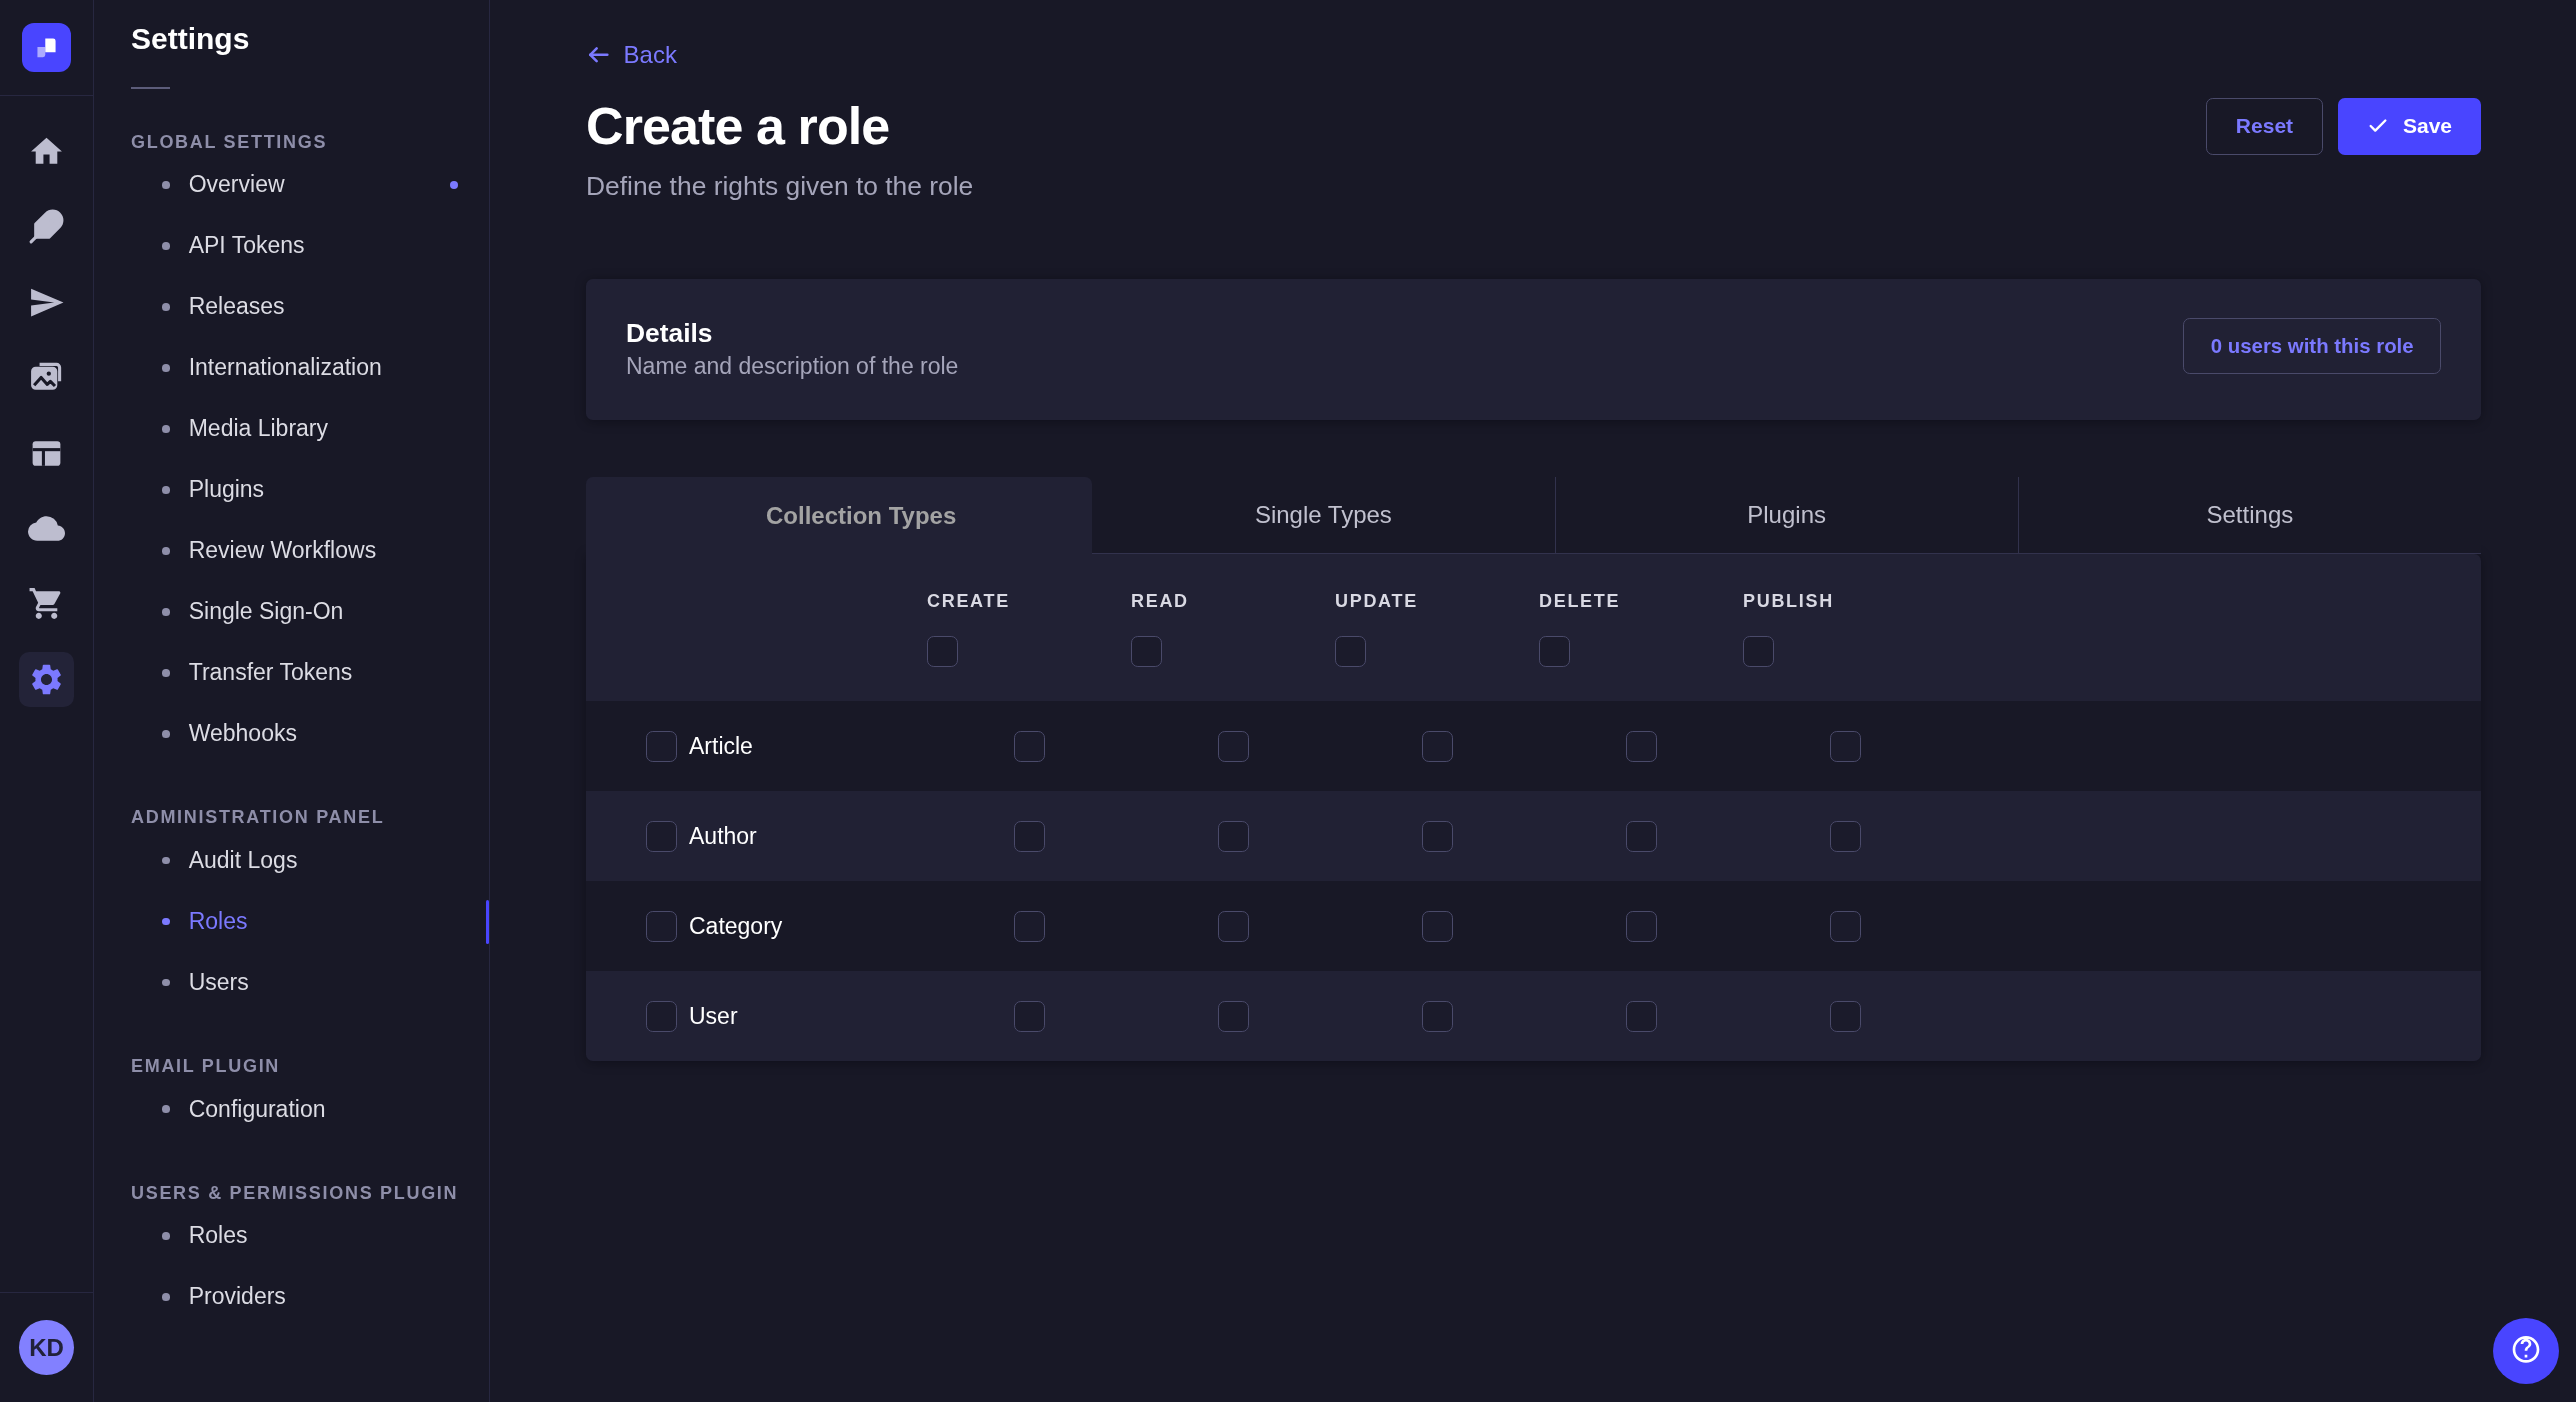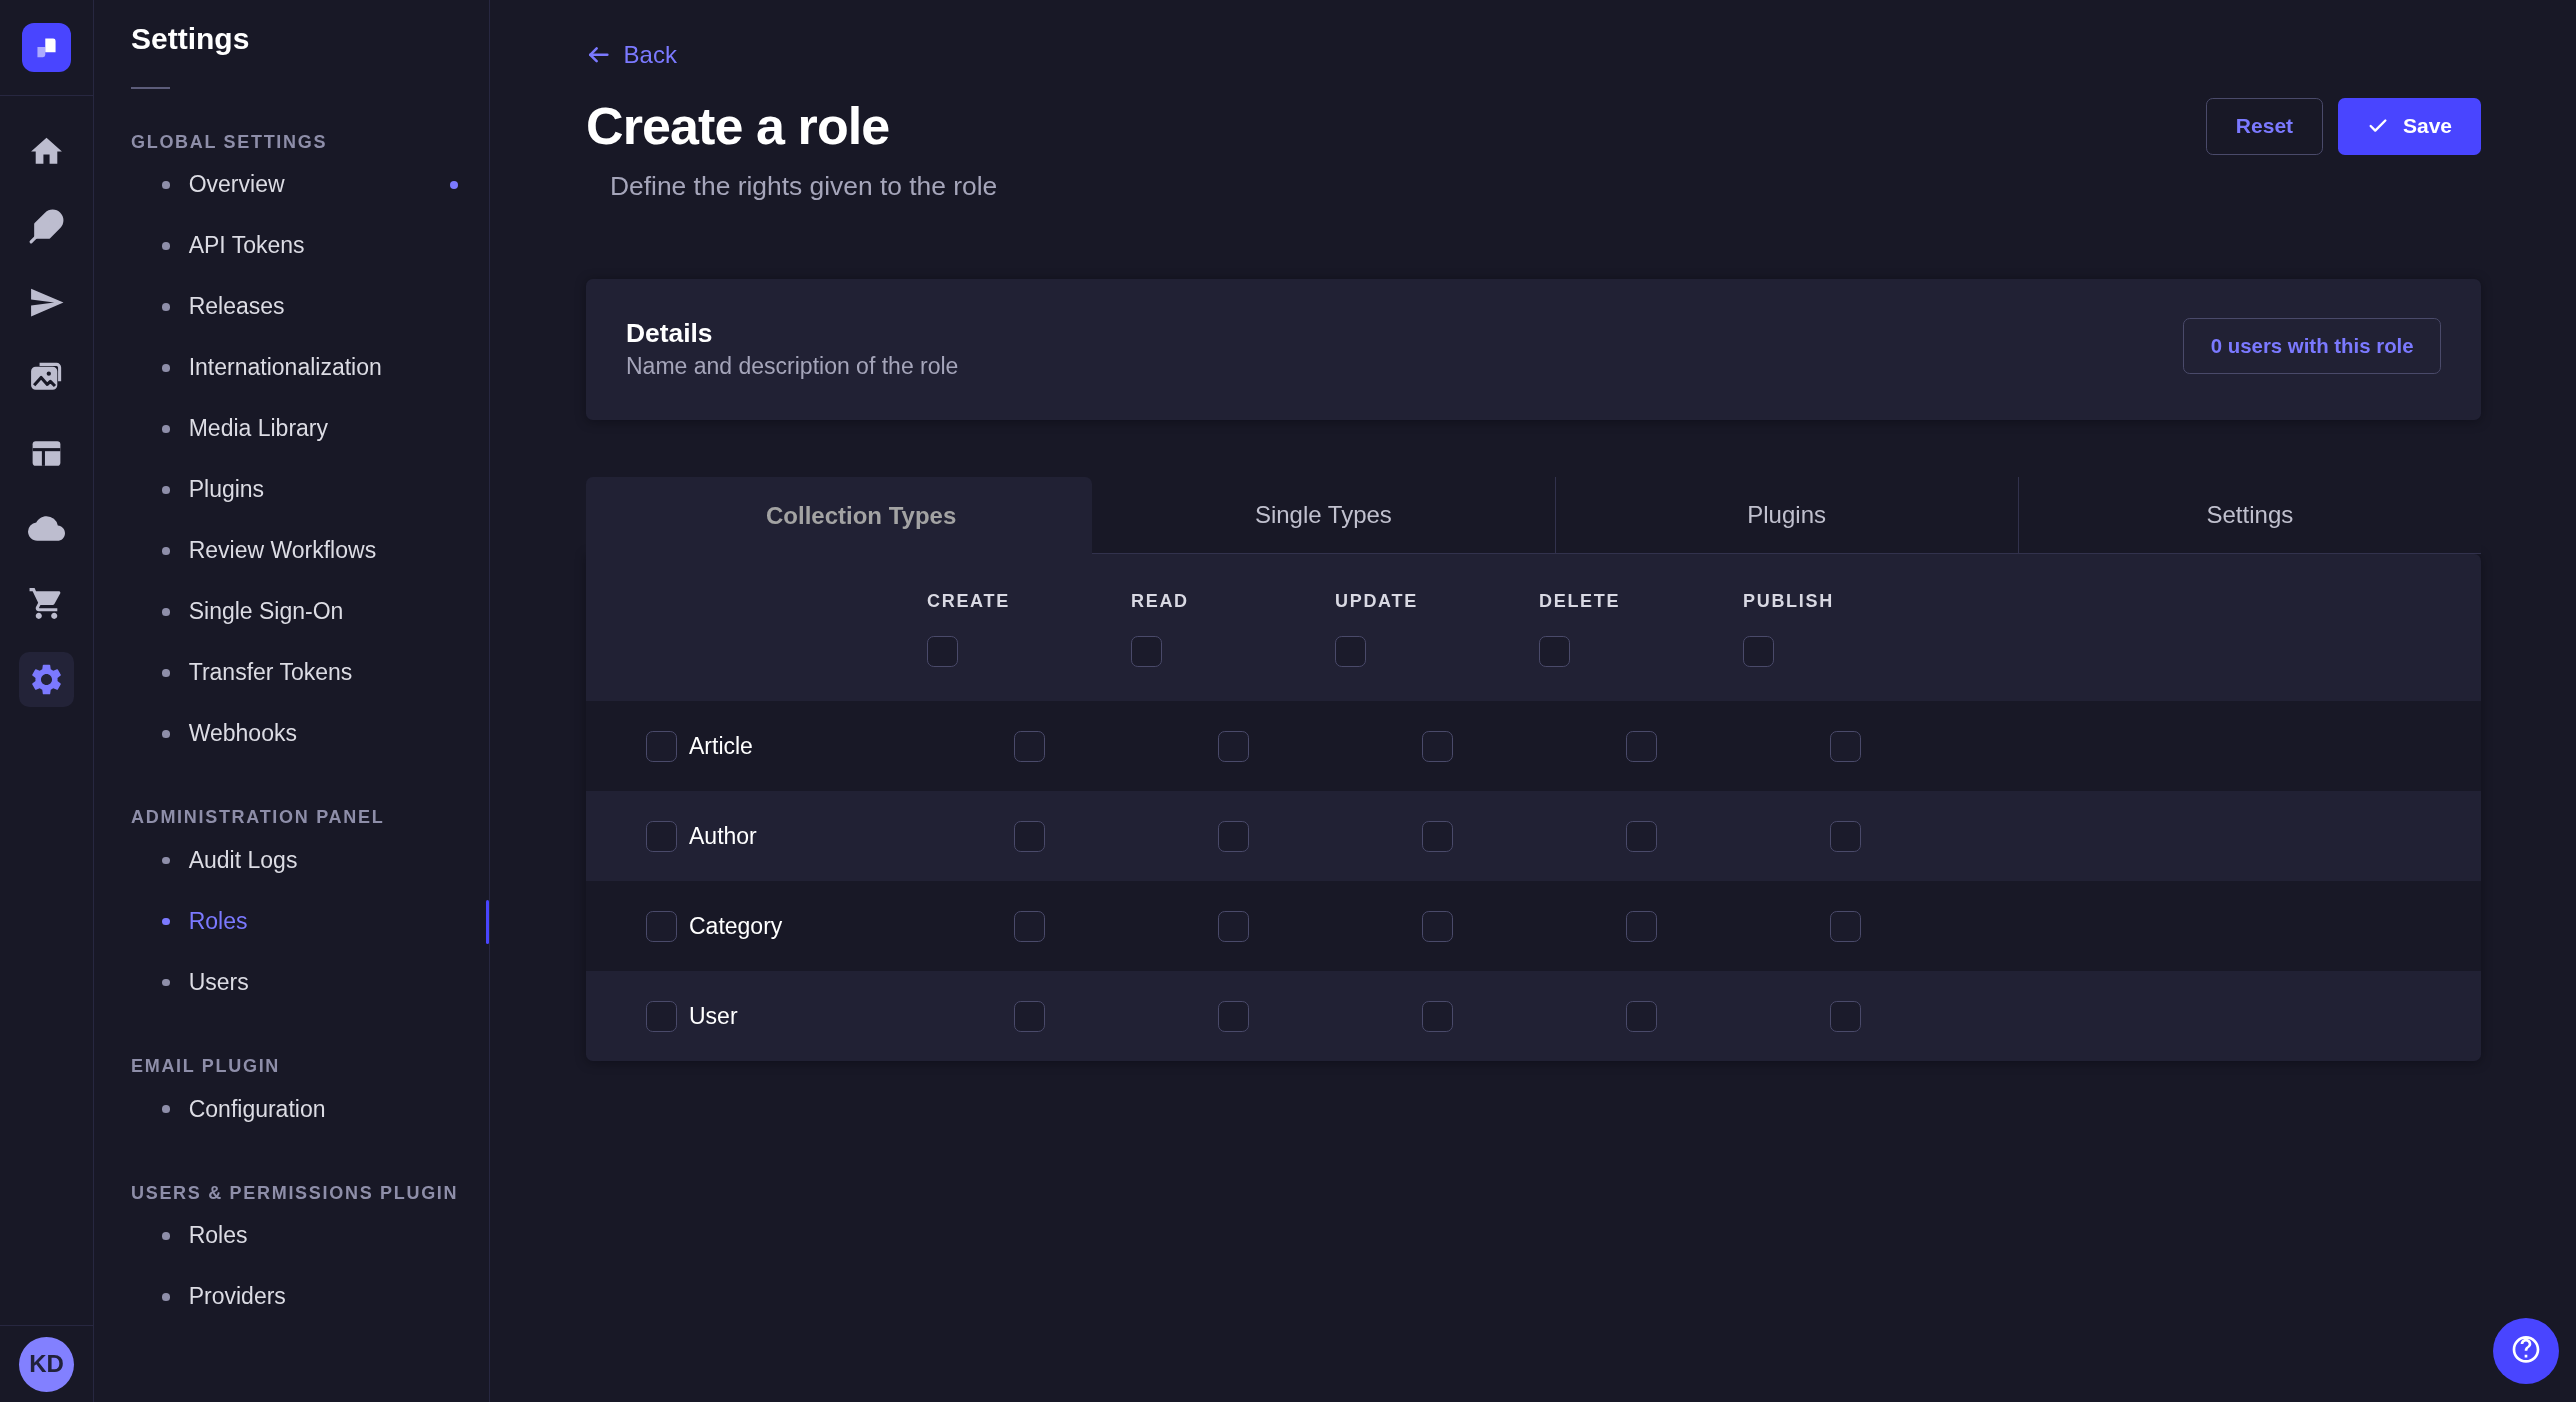--- a/index.html
+++ b/index.html
@@ -28,21 +28,21 @@
   }
   .strip-icons { flex:1; display:flex; flex-direction:column; align-items:center; padding-top:28px; }
   .strip-btn {
     width:55px; height:55px; border-radius:10.2px;
     display:flex; align-items:center; justify-content:center;
     margin-bottom:20.4px; cursor:pointer;
   }
   .strip-btn svg { width:37px; height:37px; }
   .strip-btn.active { background:#232338; }
   .strip-user {
-    height:77px; border-top:0.9px solid #272740;
+    height:110px; border-top:0.9px solid #272740;
     display:flex; align-items:center; justify-content:center;
   }
   .avatar {
     width:55px; height:55px; border-radius:50%;
     background:#8280ff; color:#21213a;
     font-size:24px; font-weight:bold;
     display:flex; align-items:center; justify-content:center; cursor:pointer;
   }
 
   
@@ -77,21 +77,21 @@
 
   
   .main { flex:1; height:1402px; padding:0 95px 0 96px; position:relative; overflow:hidden; }
 
   .back-row { margin-top:41px; display:flex; align-items:center; gap:12px; cursor:pointer; width:fit-content; }
   .back-row svg { width:25.6px; height:25.6px; }
   .back-row span { color:#7b79ff; font-size:24px; }
 
   .header-row { display:flex; justify-content:space-between; align-items:flex-start; margin-top:27px; }
   .page-title { font-size:52px; font-weight:700; letter-spacing:-0.9px; }
-  .page-subtitle { font-size:26.4px; color:#a5a5ba; margin-top:15.3px;margin-left:24px; }
+  .page-subtitle { font-size:26.4px; color:#a5a5ba; margin-top:15.3px; }
   .header-actions { display:flex; gap:15.3px; margin-top:1.7px; }
   .btn {
     height:57px; border-radius:6.8px; font-size:21px; font-weight:700;
     display:flex; align-items:center; justify-content:center;
     padding:0 29px; cursor:pointer; border:none;
     font-family:"Liberation Sans","DejaVu Sans",sans-serif;
   }
   .btn-reset { background:transparent; border:0.9px solid #4a4a6a; color:#7b79ff; }
   .btn-save { background:#4945ff; color:#ffffff; gap:13.6px; }
   .btn-save svg { width:22px; height:22px; }

